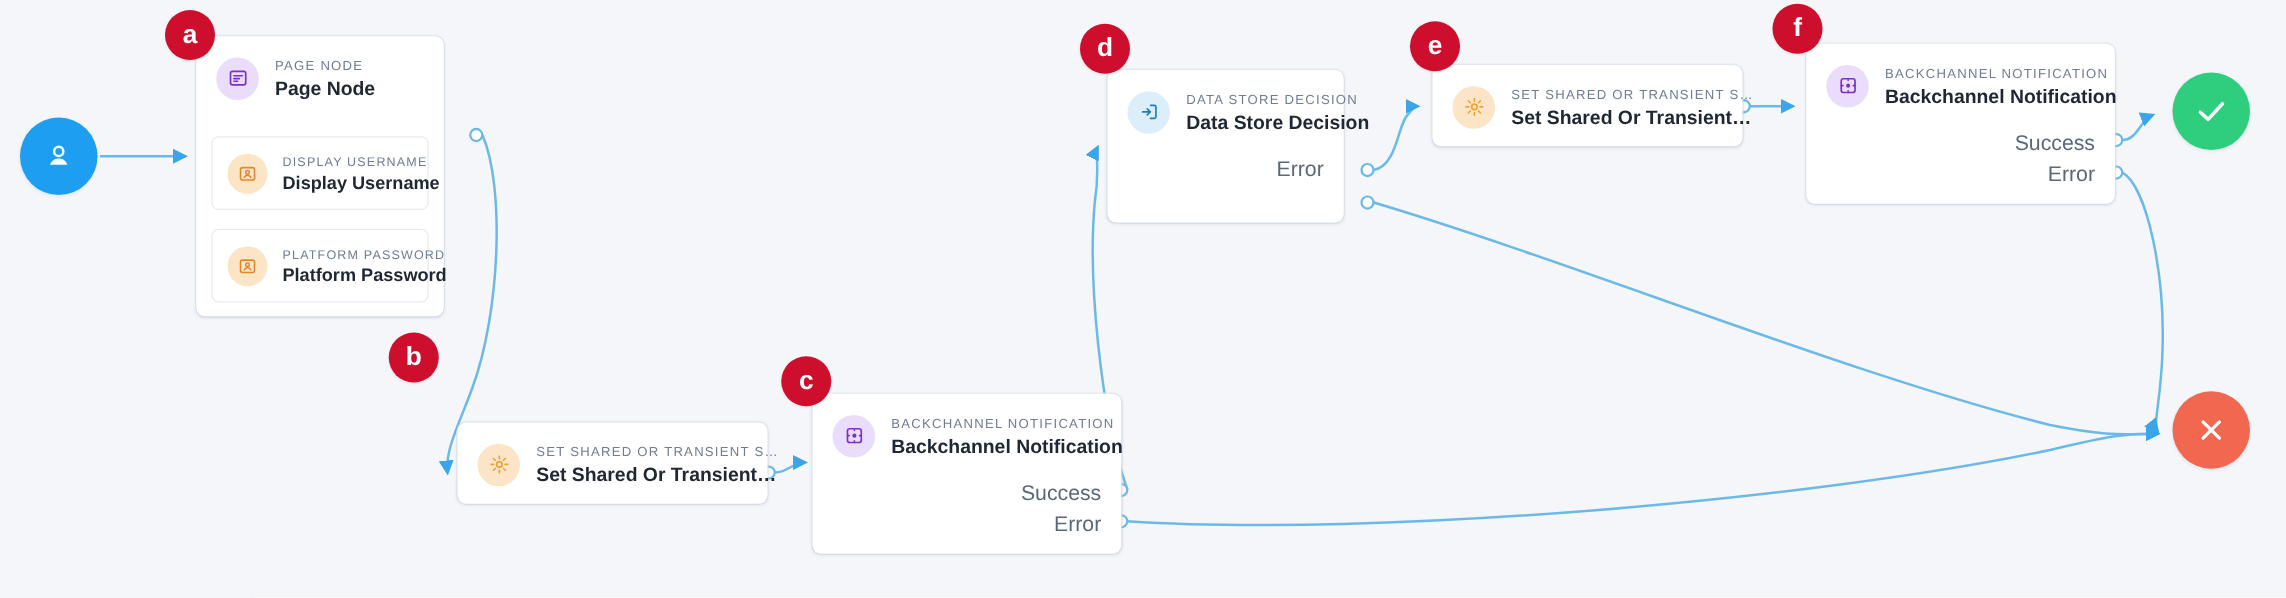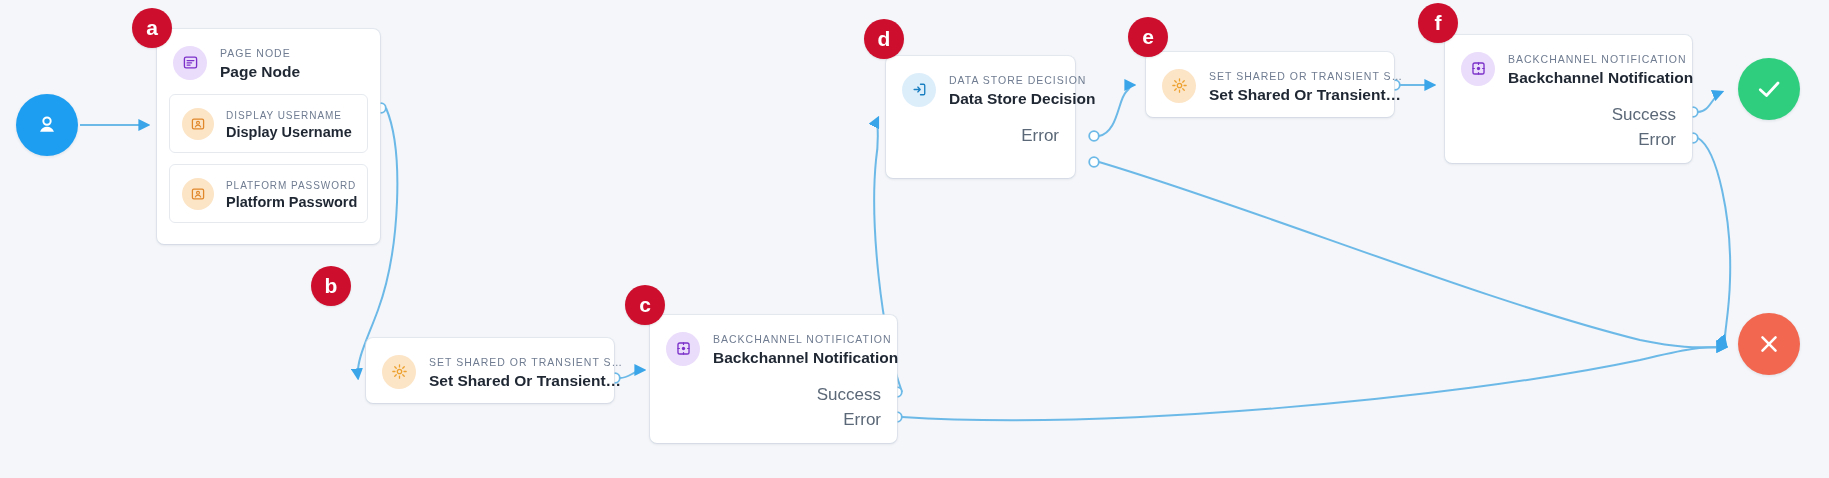--- a/index.html
+++ b/index.html
@@ -77,21 +77,21 @@
     font-size: 15.5px;
     color: #1f2733;
     font-weight: 700;
     line-height: 21px;
     white-space: nowrap;
     margin-top: 1px;
   }
 
   
   .subitem {
-    margin: 0 12px 11px 12px;
+    margin: 15px 12px 11px 12px;
     border: 1px solid #e6eaef;
     border-radius: 6px;
     display: flex;
     align-items: center;
     padding: 10px 12px;
     background: #fff;
   }
   .subitem .ic { width: 32px; height: 32px; flex-basis: 32px; margin-right: 12px; }
   .subitem .kicker { font-size: 10px; letter-spacing: .95px; }
   .subitem .title { font-size: 14.5px; line-height: 19px; }
@@ -183,21 +183,21 @@
       <path d="M5 12.6 L10 17.2 L19.2 7.2" fill="none" stroke="#fff" stroke-width="2.2" stroke-linecap="round" stroke-linejoin="round"></path>
     </svg>
   </div>
 
   <div class="term" id="t-failure" style="left: 1738px; top: 313px; width: 62px; height: 62px; background: rgb(242, 103, 79);">
     <svg width="28" height="28" viewBox="0 0 24 24">
       <path d="M6.4 6.4 L17.6 17.6 M17.6 6.4 L6.4 17.6" fill="none" stroke="#fff" stroke-width="2.2" stroke-linecap="round"></path>
     </svg>
   </div>
 
-  <div class="card" id="c-page" style="left: 157px; top: 29px; width: 223px; min-height: 215px;">
+  <div class="card" id="c-page" style="left: 157px; top: 29px; width: 198px; min-height: 215px;">
     <div class="card-head">
       <span class="ic purple">
         <svg width="17" height="17" viewBox="0 0 24 24">
           <rect x="3.4" y="4.4" width="17.2" height="15.2" rx="2.4" fill="none" stroke="#7b31c9" stroke-width="1.9"></rect>
           <path d="M7.2 9.3h9.6M7.2 12.6h6.3M7.2 15.6h4.2" stroke="#7b31c9" stroke-width="1.8" stroke-linecap="round"></path>
         </svg>
       </span>
       <span class="txt">
         <span class="kicker">PAGE NODE</span>
         <span class="title">Page Node</span>

